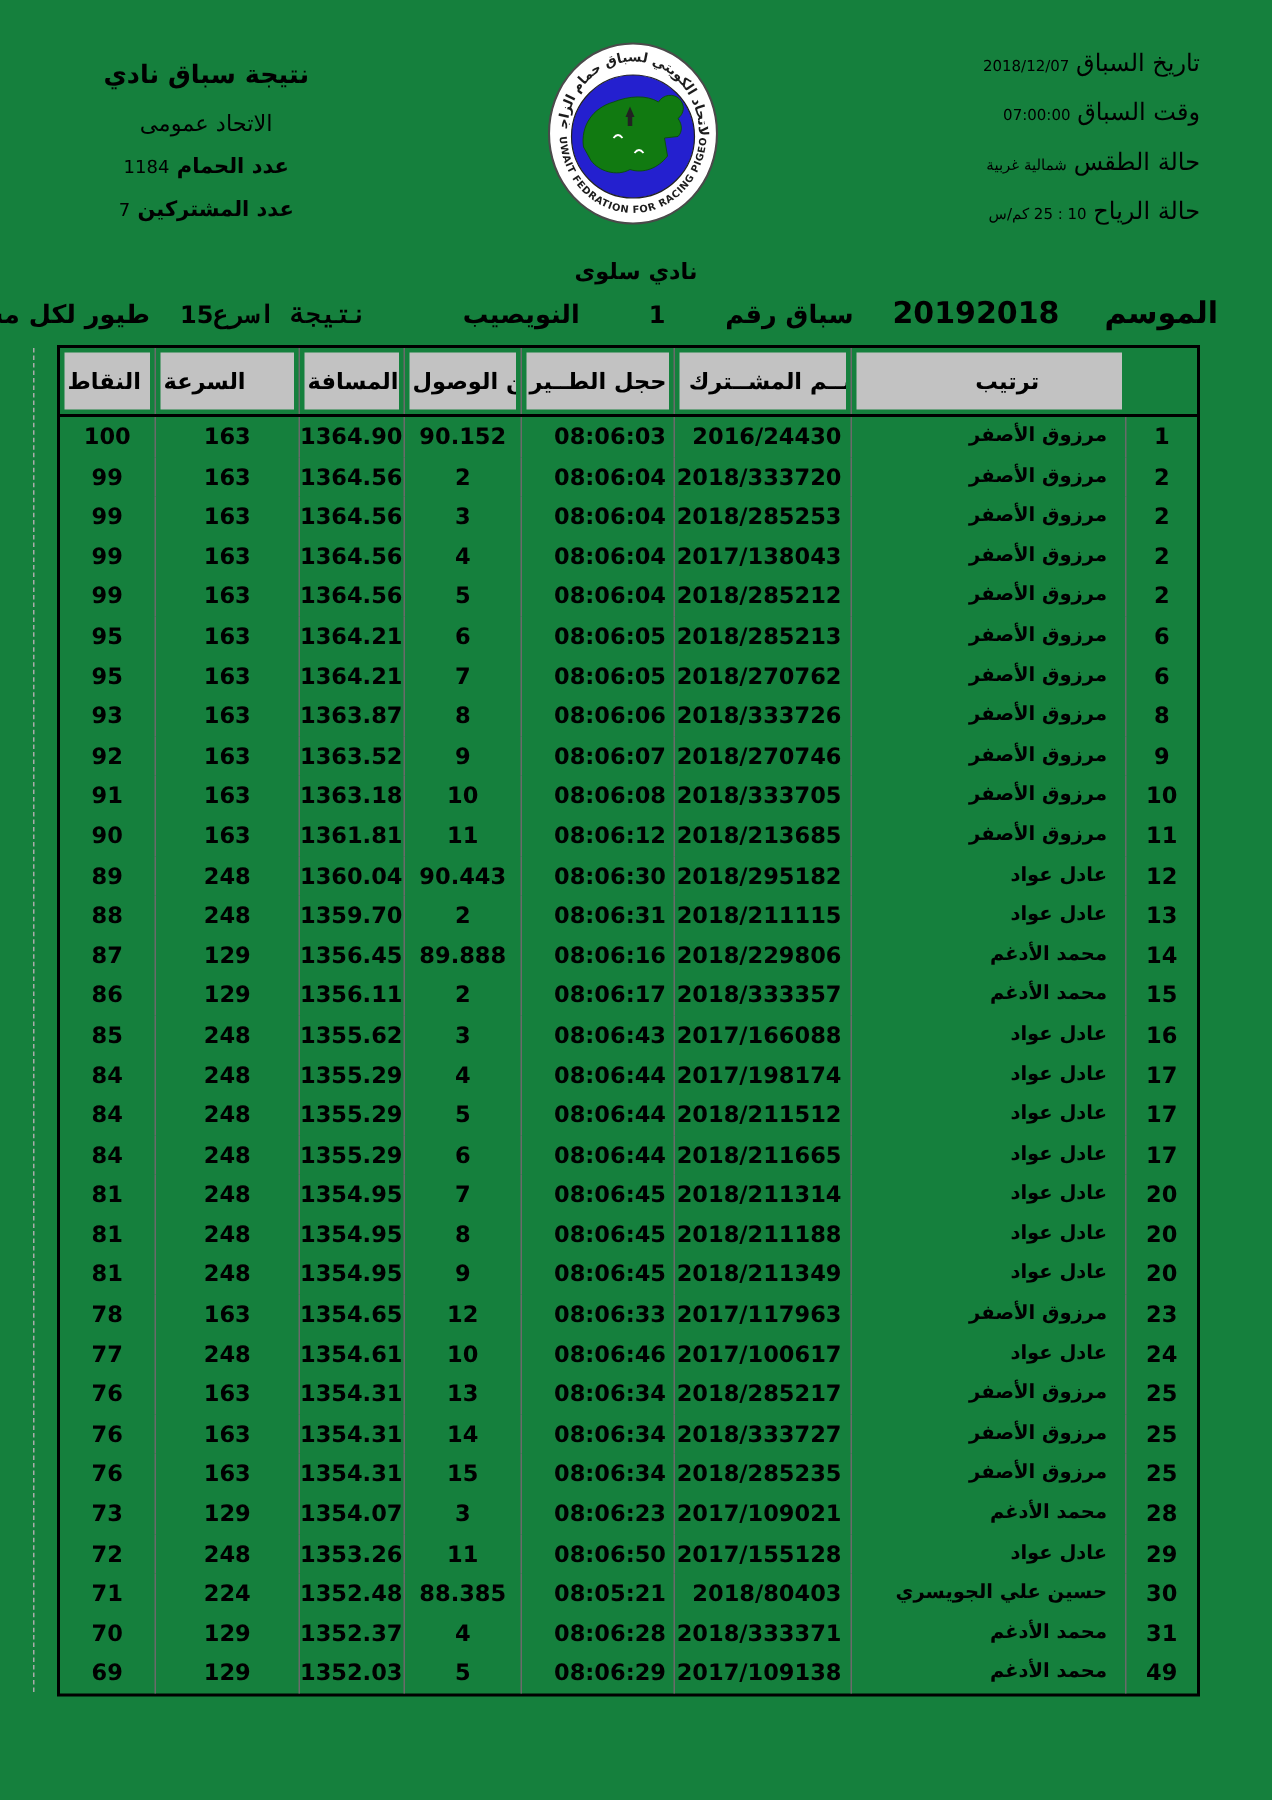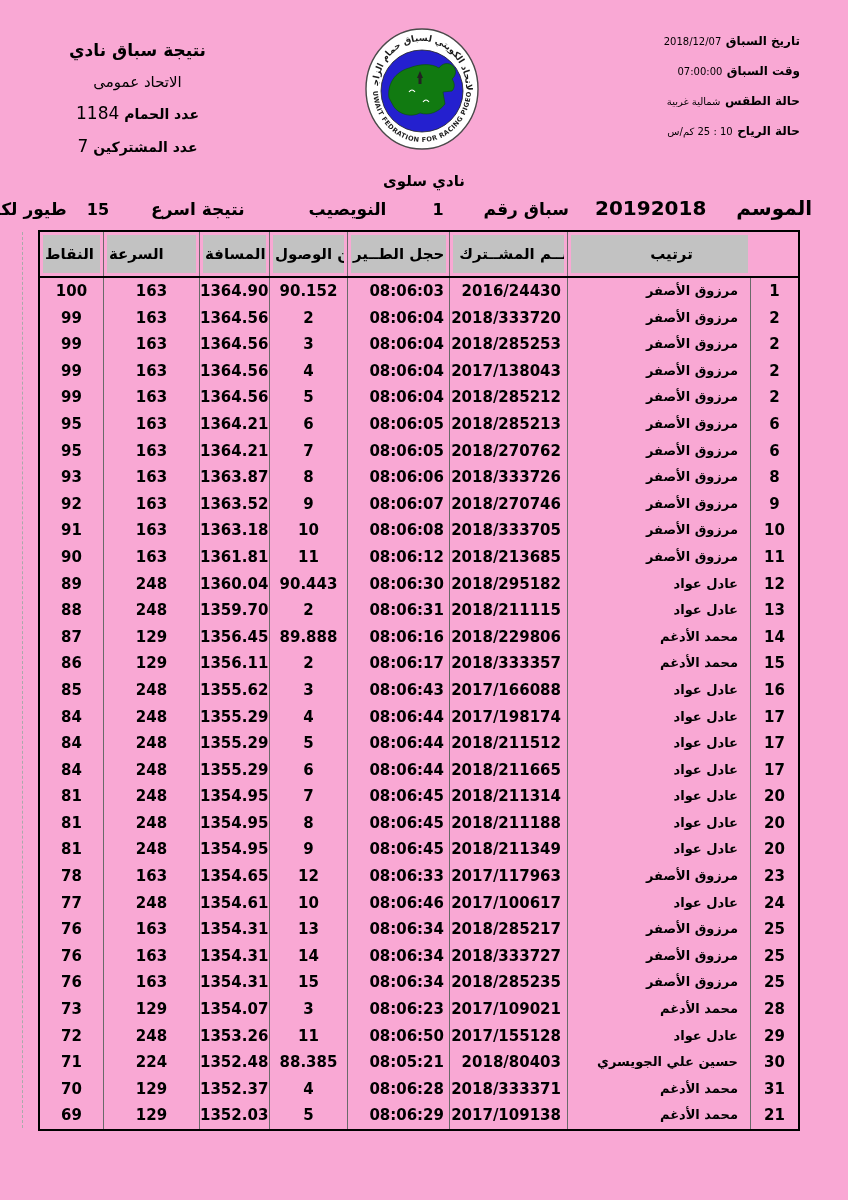--- a/index.html
+++ b/index.html
@@ -1,58 +1,58 @@
 <!DOCTYPE html>
 <html lang="ar"><head>
 <meta charset="utf-8">
 <style>
   html,body{margin:0;padding:0;background:#fff;}
   .page{
     position:relative;
     width:848px;height:1200px;
-    background:#f9a8d4;
+    background:#15803d;
     font-family:"DejaVu Sans",sans-serif;
     color:#000;
     overflow:hidden;
   }
   
   .hdr-left{
     position:absolute;top:40px;left:55px;width:165px;
     direction:rtl;text-align:center;
   }
   .hdr-left .t1{font-size:17px;font-weight:bold;margin-bottom:13px;}
   .hdr-left .t2{font-size:15px;margin-bottom:12px;}
   .hdr-left .t3{font-size:14px;font-weight:bold;margin-bottom:13px;}
-  .hdr-left .t3 .val{font-weight:normal;font-size:17px;}
+  .hdr-left .t3 .val{font-weight:normal;font-size:12px;}
 
   .logo-wrap{position:absolute;left:363px;top:26px;}
 
   .hdr-right{
     position:absolute;top:32px;right:48px;width:270px;
     direction:rtl;text-align:right;
   }
   .hdr-right .line{margin-bottom:14px;font-size:14px;}
-  .hdr-right .lbl{font-weight:bold;font-size:12px;}
+  .hdr-right .lbl{font-weight:normal;font-size:16px;}
   .hdr-right .val{font-weight:normal;font-size:10px;}
 
   
   .club-name{
     position:absolute;top:172px;left:0;width:848px;
     text-align:center;font-size:15px;font-weight:bold;direction:rtl;
   }
   .season-row{
     position:absolute;top:196px;left:40px;width:772px;height:30px;
     direction:rtl;display:flex;align-items:baseline;
     font-weight:bold;white-space:nowrap;
   }
   .season-row .a{font-size:17px;}
   .season-row .n{font-size:16px;}
   .season-row .big{font-size:20px;}
   .g14{margin-left:30px;} .g26{margin-left:26px;} .g28{margin-left:40px;}
-  .g46{margin-left:46px;} .g64{margin-left:64px;} .g42{margin-left:42px;}
+  .g46{margin-left:46px;} .g64{margin-left:64px;} .g42{font-family:Liberation Mono, monospace;}
   .g20{margin-left:20px;} .g34{margin-left:34px;}
 
   
   .dashed-guide{
     position:absolute;left:22px;top:232px;height:896px;width:0;
     border-left:1px dashed #aaa;
   }
   .tbl{
     position:absolute;left:38px;top:230px;
     border:2px solid #000;
@@ -494,18 +494,18 @@
           <div class="cell col-rank">31</div>
         </div>
         <div class="trow">
           <div class="cell col-points">69</div>
           <div class="cell col-birds">129</div>
           <div class="cell col-speed">1352.03</div>
           <div class="cell col-distance">5</div>
           <div class="cell col-time">08:06:29</div>
           <div class="cell col-ring">2017/109138</div>
           <div class="cell col-name">محمد الأدغم</div>
-          <div class="cell col-rank">21</div>
+          <div class="cell col-rank">49</div>
         </div>
       </div>
   </div>
 
 </div>
 
 </body></html>

